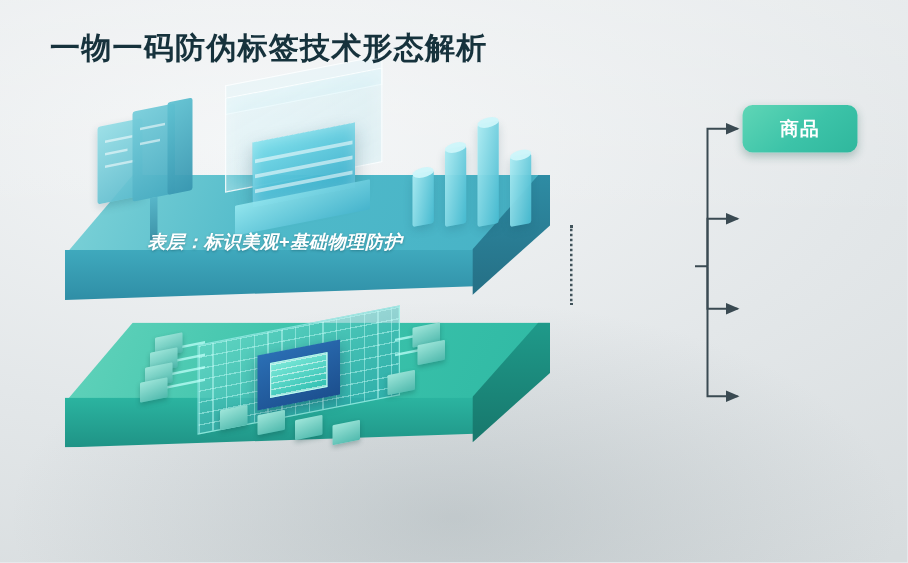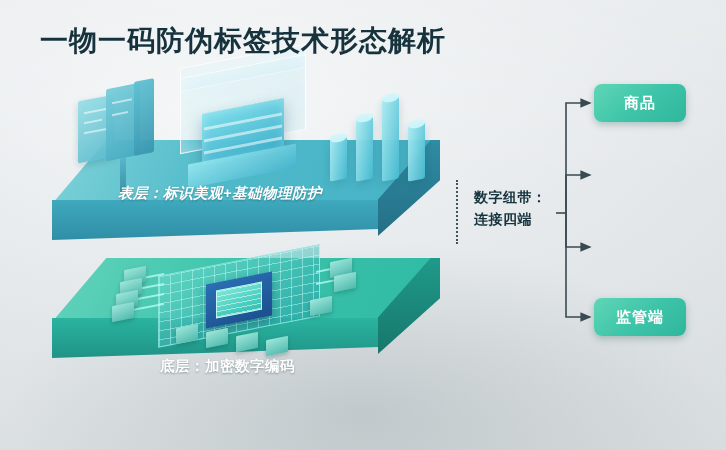--- a/index.html
+++ b/index.html
@@ -29,21 +29,21 @@
     background:
       radial-gradient(ellipse 70% 55% at 50% 92%, rgba(120,135,140,0.28) 0%, rgba(120,135,140,0) 70%),
       linear-gradient(to bottom, rgba(255,255,255,0.25) 0%, rgba(255,255,255,0) 40%);
     pointer-events: none;
   }
 
   .title {
     position: absolute;
     left: 40px;
     top: 22px;
-    font-size: 28px;
+    font-size: 24px;
     font-weight: bold;
     letter-spacing: 1px;
     color: #16323c;
     z-index: 40;
   }
 
   
   .slab {
     position: absolute;
     z-index: 10;
@@ -377,21 +377,20 @@
     <div class="bar" style="left:26px; height:62px;"></div>
     <div class="bar" style="left:52px; height:82px;"></div>
     <div class="bar" style="left:78px; height:56px;"></div>
   </div>
 
   <div class="slab" id="bottom-slab">
     <div class="surface"></div>
     <div class="front"></div>
     <div class="side"></div>
   </div>
-  <div class="slab-label" id="bottom-slab-label">底层：加密数字编码</div>
 
   <div class="obj" id="chip-assembly">
     <div class="chip-board">
       <div class="chip-grid"></div>
     </div>
     <div class="chip-core">
       <div class="chip-core-inner">
         <div class="chip-core-lines"></div>
       </div>
     </div>
@@ -410,38 +409,31 @@
     <div class="pin" style="left:46px; top:76px;"></div>
     <div class="pin" style="left:76px; top:80px;"></div>
     <div class="pin" style="left:106px; top:84px;"></div>
     <div class="pin" style="left:136px; top:88px;"></div>
     <div class="pin" style="left:200px; top:10px;"></div>
     <div class="pin" style="left:204px; top:24px;"></div>
     <div class="pin" style="left:180px; top:48px;"></div>
   </div>
 
   <div class="dash-spine"></div>
-  <div id="connector-label">
-    <div>数字纽带：</div>
-    <div>连接四端</div>
-  </div>
 
   <svg id="arrows">
     <defs>
       <marker id="ah" markerWidth="7" markerHeight="7" refX="6" refY="3" orient="auto">
         <path d="M0,0 L7,3 L0,6 z" fill="#3a4a52"></path>
       </marker>
     </defs>
     <path d="M556,213 L566,213" stroke="#3a4a52" stroke-width="1.6" fill="none"></path>
     <path d="M566,213 L566,103 L590,103" stroke="#3a4a52" stroke-width="1.6" fill="none" marker-end="url(#ah)"></path>
     <path d="M566,213 L566,175 L590,175" stroke="#3a4a52" stroke-width="1.6" fill="none" marker-end="url(#ah)"></path>
     <path d="M566,213 L566,247 L590,247" stroke="#3a4a52" stroke-width="1.6" fill="none" marker-end="url(#ah)"></path>
     <path d="M566,213 L566,317 L590,317" stroke="#3a4a52" stroke-width="1.6" fill="none" marker-end="url(#ah)"></path>
   </svg>
 
   <div class="node-box" id="node-0">
     <span>商品</span>
   </div>
-  <div class="node-box" id="node-3">
-    <span>监管端</span>
-  </div>
 
 </div>
 
 </body></html>

